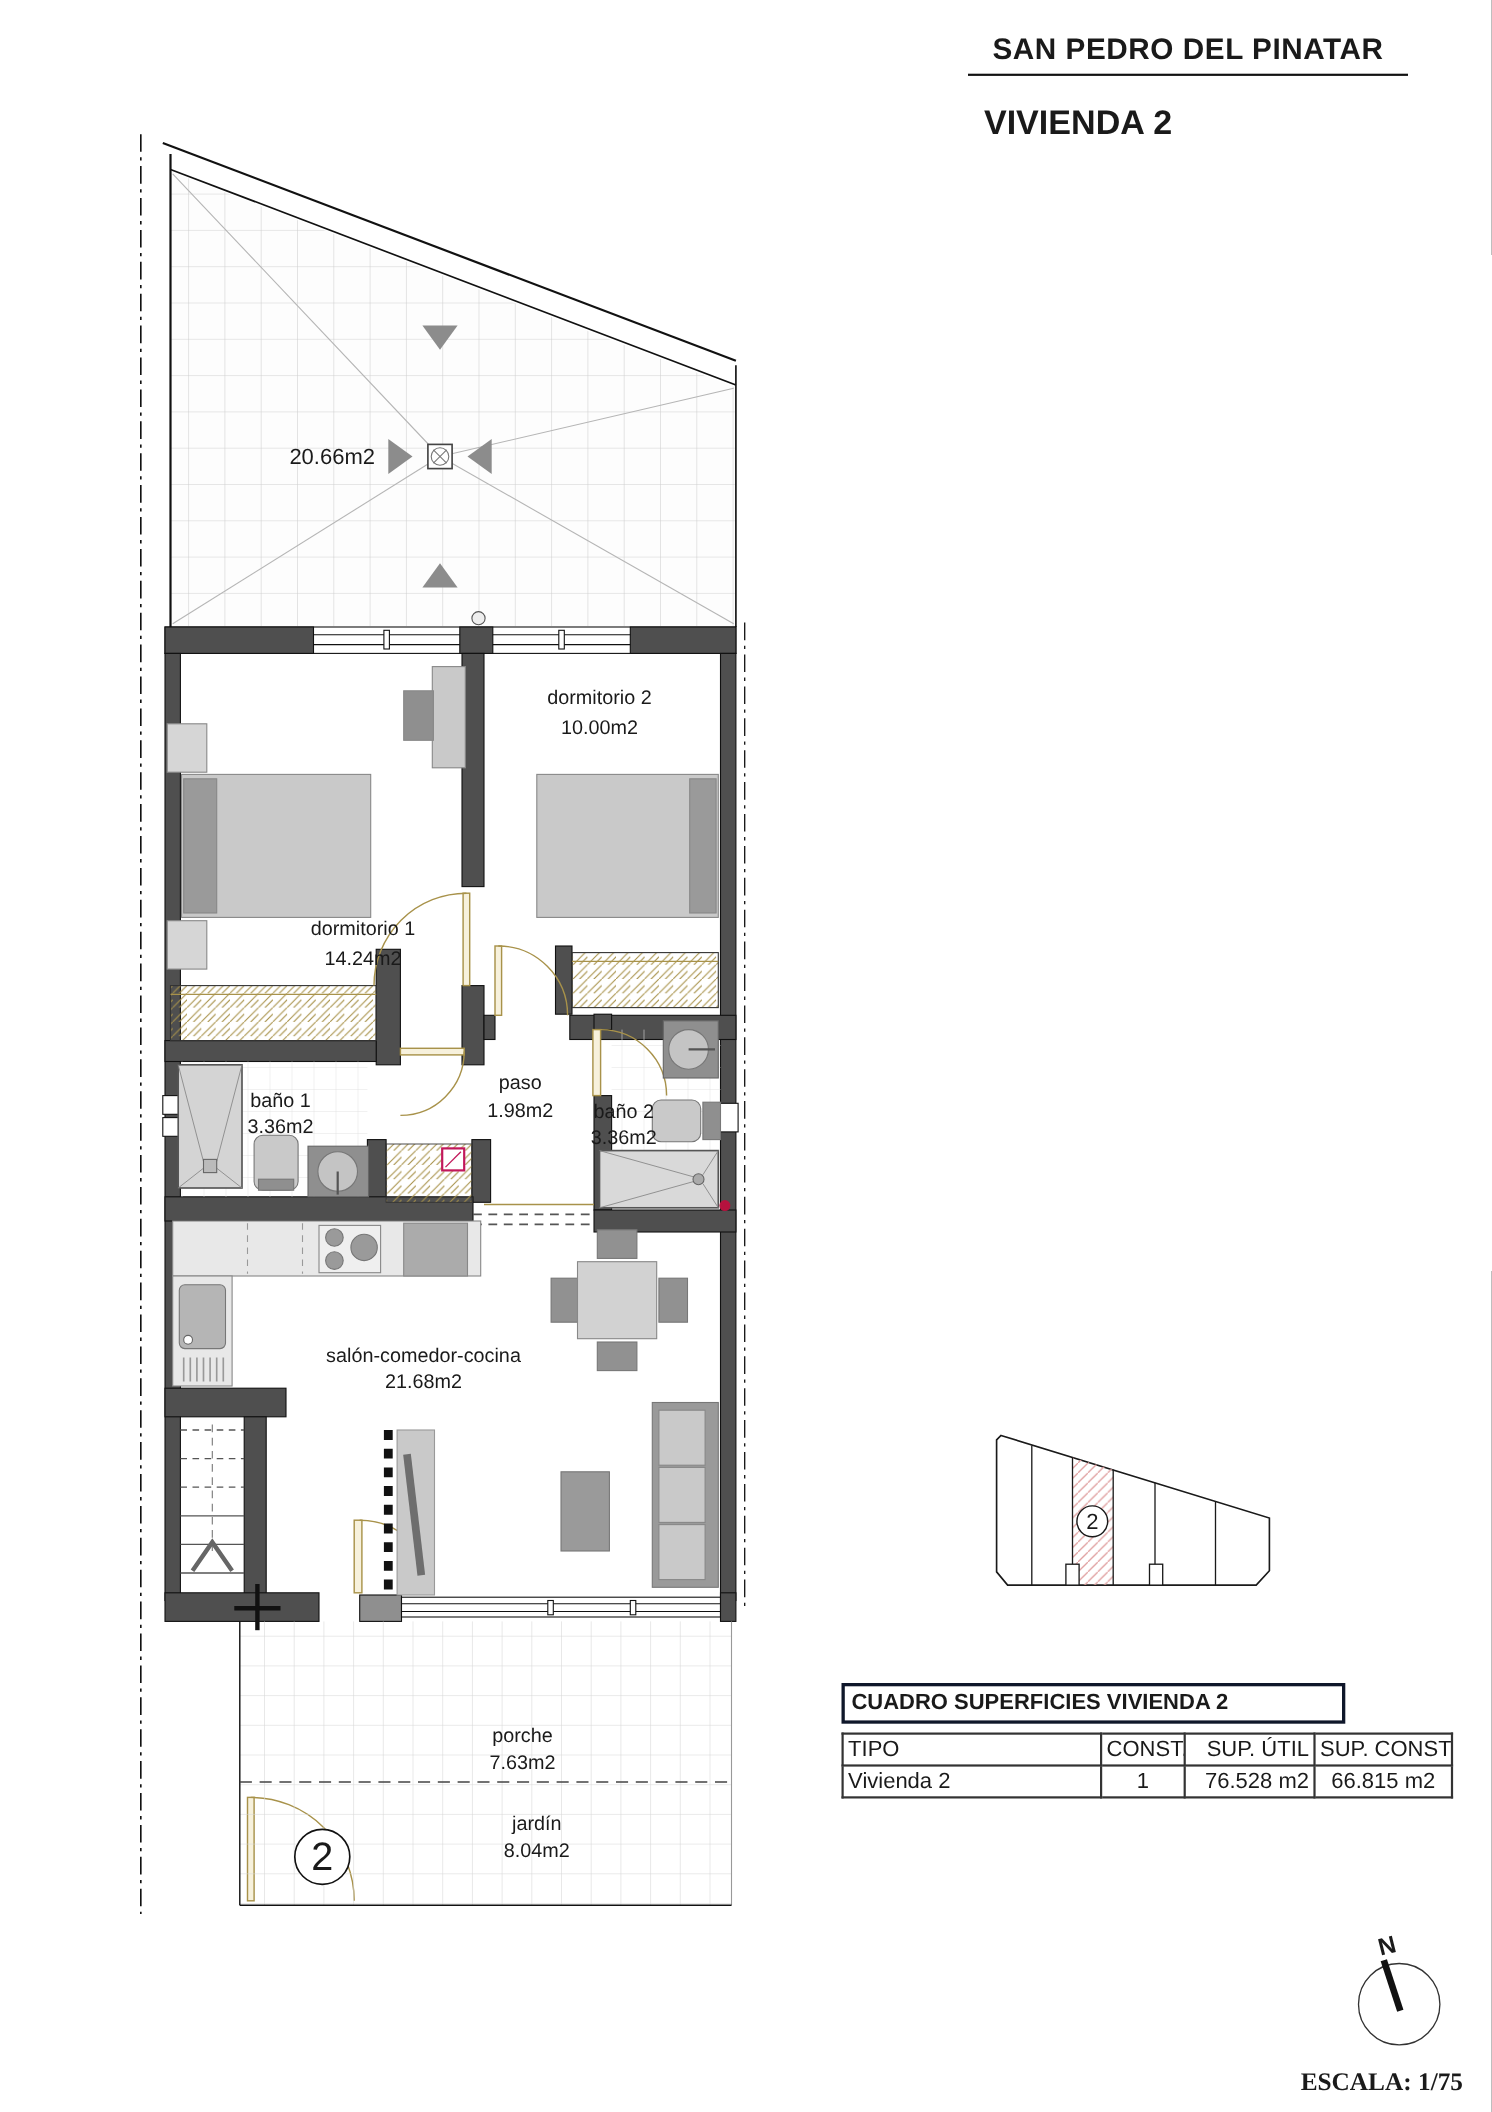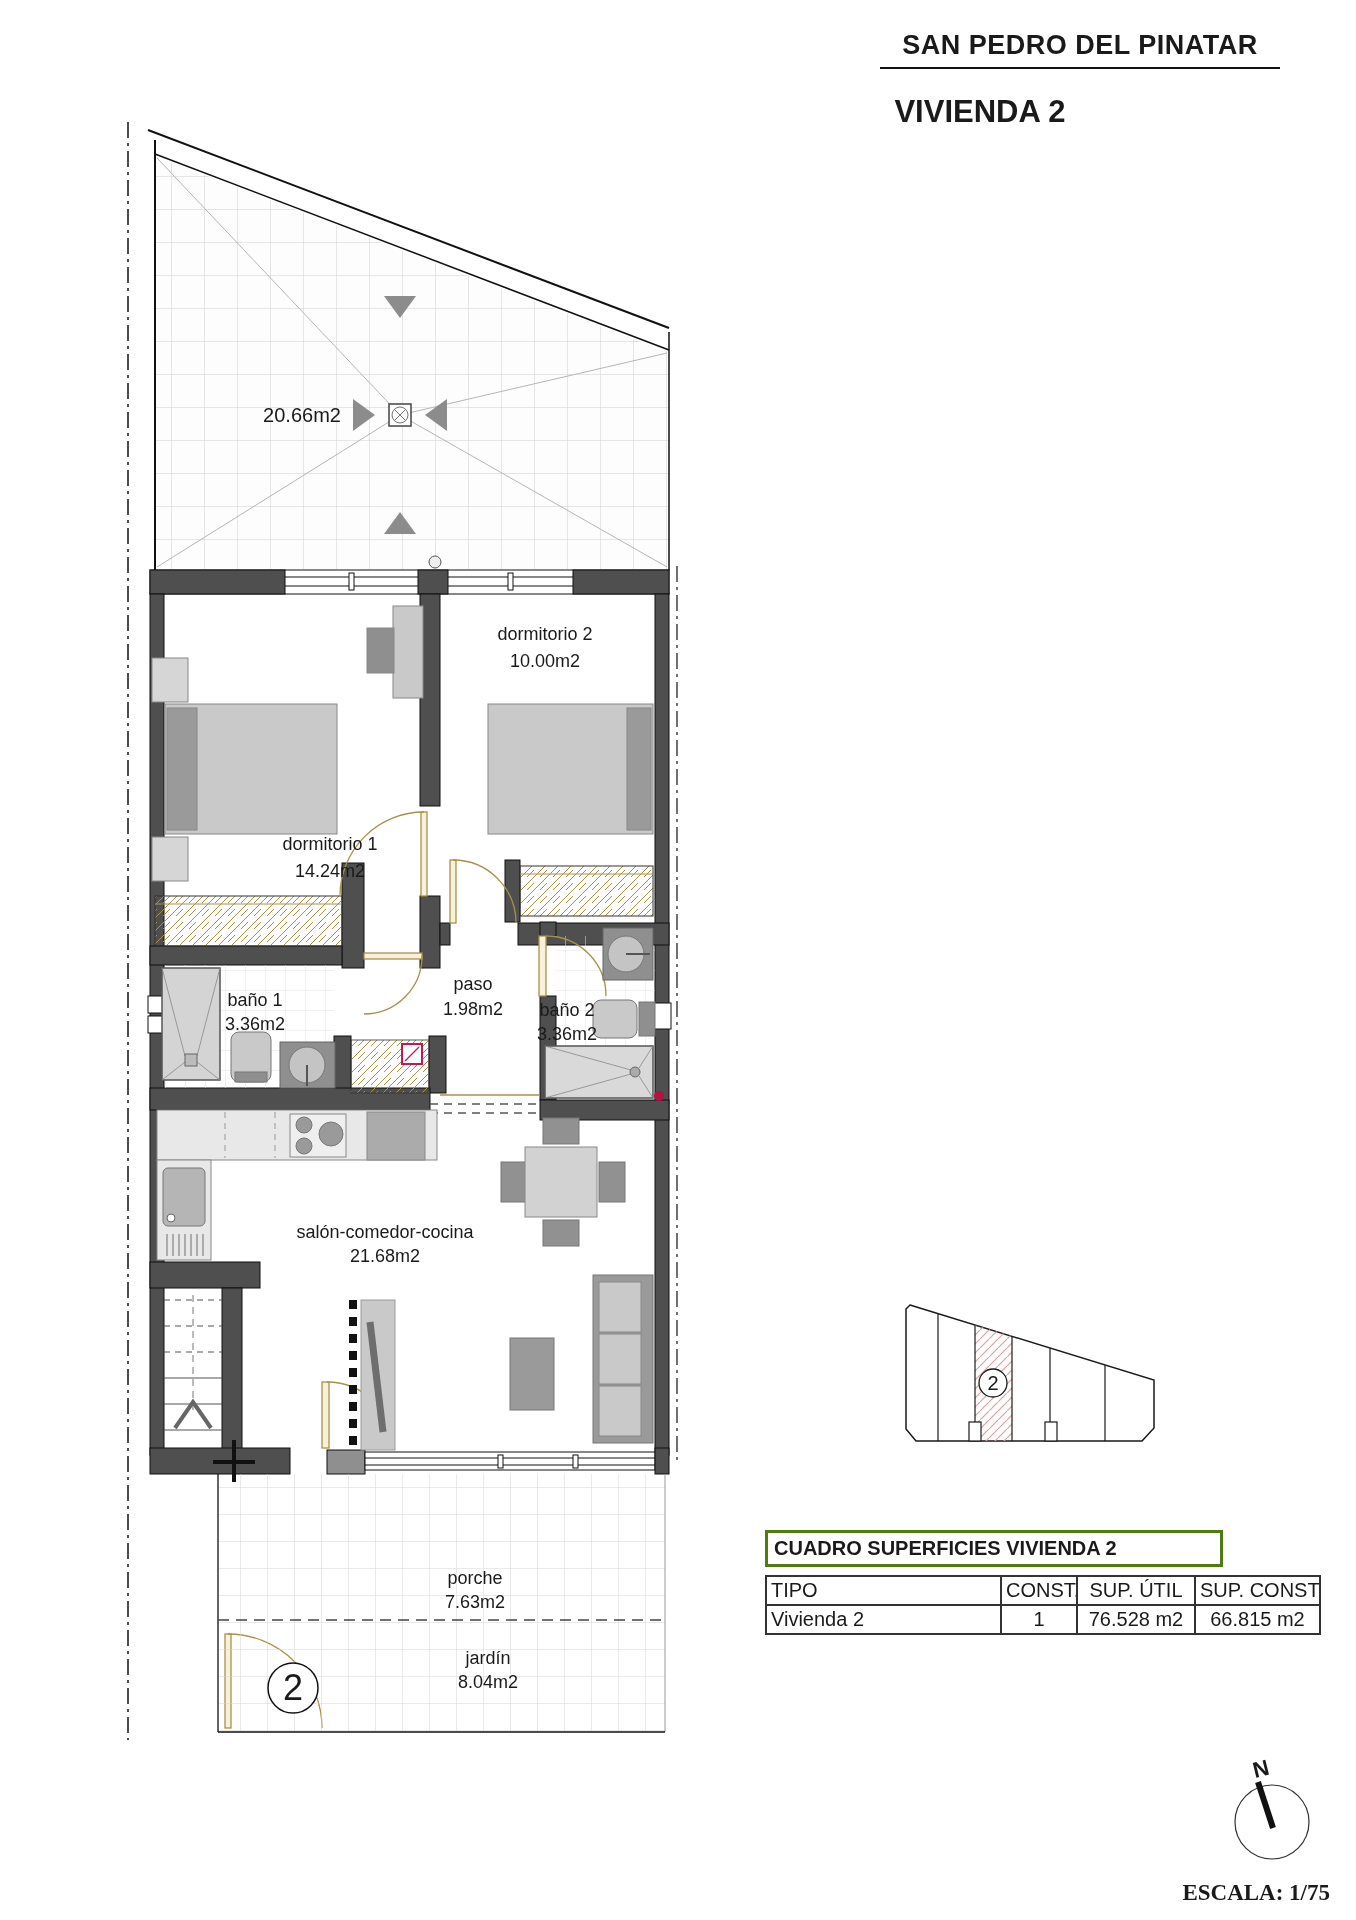--- a/index.html
+++ b/index.html
@@ -3,27 +3,27 @@
 <meta charset="utf-8">
 <style>
   html,body{margin:0;padding:0;background:#888;}
   #root{position:relative;width:1356px;height:1920px;background:#FFFFFF;overflow:hidden;
         font-family:"Liberation Sans", sans-serif;color:#1A1A1A;}
   .abs{position:absolute;}
   #project-title{left:880px;top:30px;width:400px;text-align:center;font-size:27px;font-weight:bold;
     letter-spacing:0.5px;border-bottom:2px solid #111;padding-bottom:6px;}
   #unit-title{left:820px;top:94px;width:320px;text-align:center;font-size:31px;font-weight:bold;}
   #surfaces{left:765px;top:1530px;width:545px;font-size:20px;}
-  #surfaces .title-box{border:3px solid #4d7c0f;width:446px;padding:4px 0 4px 6px;font-weight:bold;
+  #surfaces .title-box{border:3px solid #0f172a;width:446px;padding:4px 0 4px 6px;font-weight:bold;
     white-space:nowrap;overflow:hidden;}
   #surfaces table{border-collapse:collapse;margin-top:8px;table-layout:fixed;width:540px;}
   #surfaces td{border:2px solid #333;padding:2px 4px;white-space:nowrap;overflow:hidden;}
   .c-tipo{width:225px;text-align:left;}
   .c-unds{width:66px;text-align:center;}
-  .c-util{width:108px;text-align:center;}
+  .c-util{width:108px;text-align:right;}
   .c-const{width:115px;text-align:center;}
   #scale-label{left:1100px;top:1880px;width:230px;text-align:right;font-size:23px;font-weight:bold;font-family:Liberation Serif, serif;}
   svg text{font-family:"Liberation Sans", sans-serif;fill:#1A1A1A;}
   .roomlbl{font-size:18px;text-anchor:middle;}
   .rooflbl{font-size:20px;text-anchor:middle;}
 </style>
 </head>
 <body>
 
 <div id="root">

